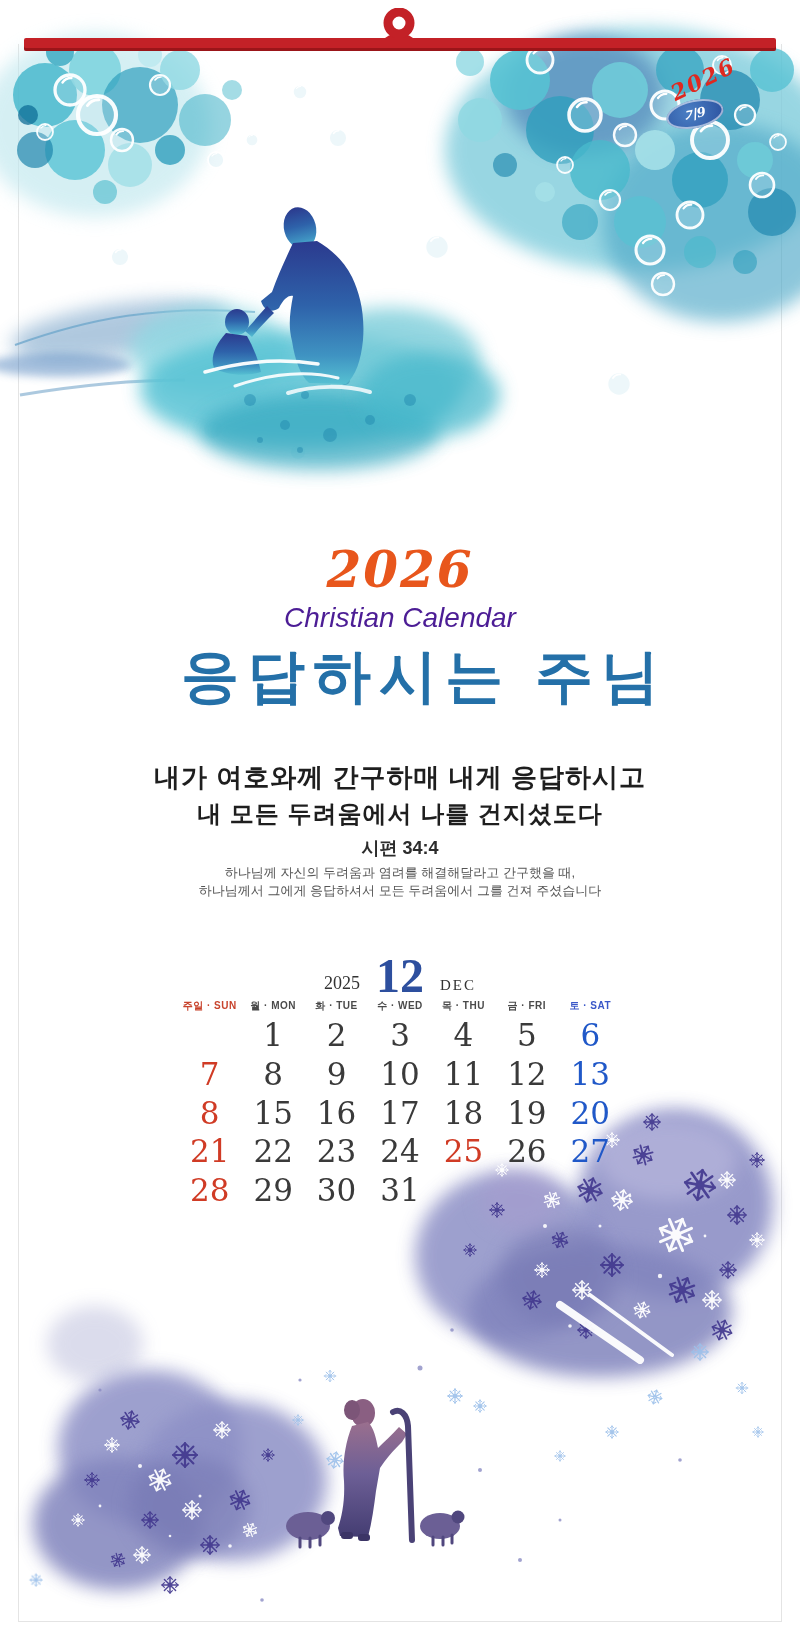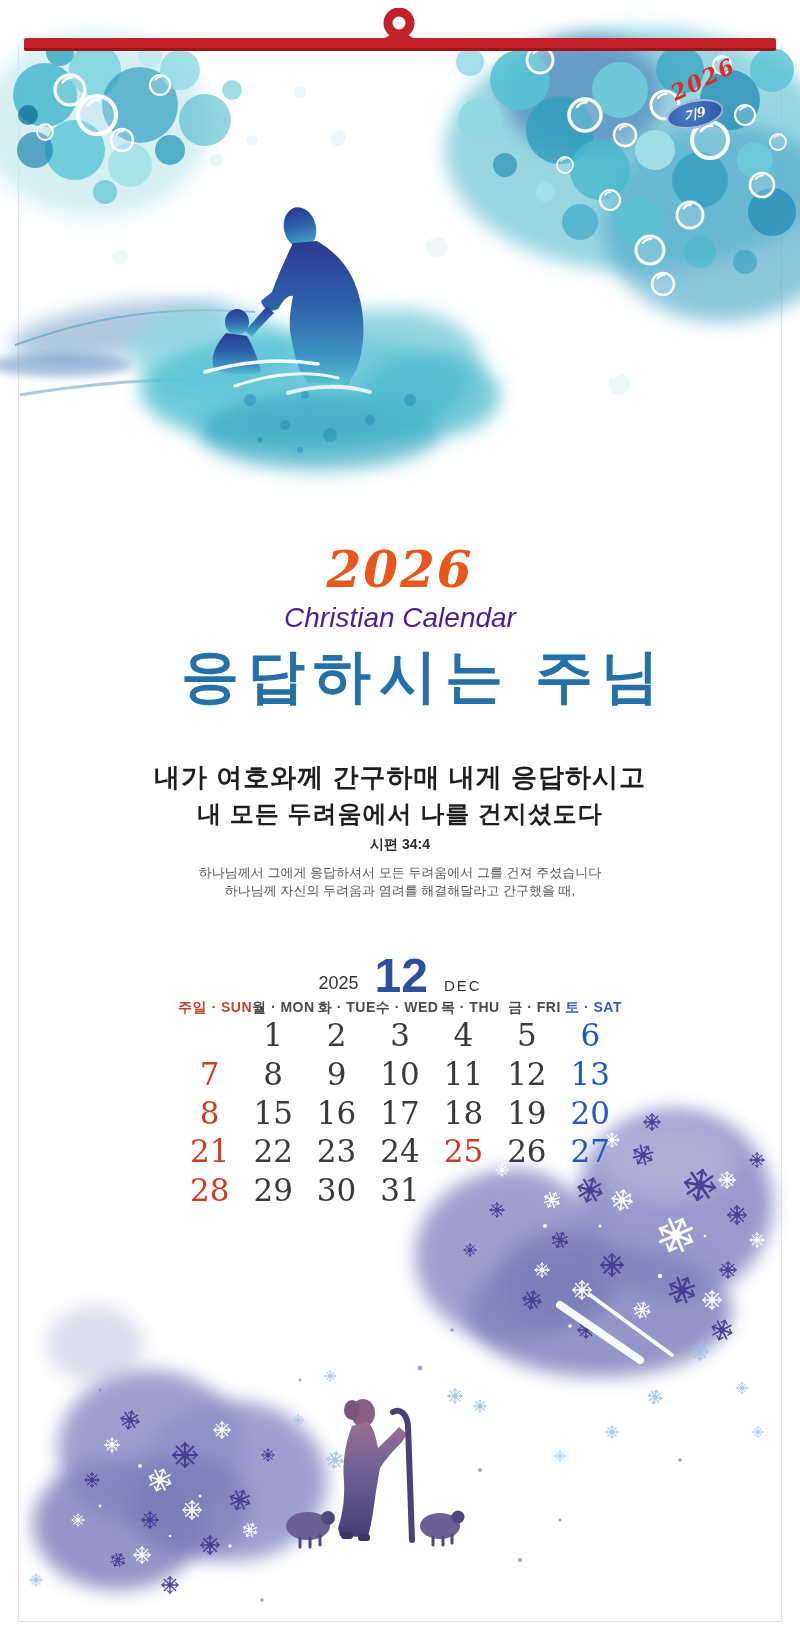--- a/index.html
+++ b/index.html
@@ -35,31 +35,31 @@
     box-shadow:0 0 0 2px rgba(255,255,255,.55) inset;z-index:4;
     font-family:"DejaVu Serif","Liberation Serif",serif;}
 
   .cover-year{top:540px;font-family:"DejaVu Serif","Liberation Serif",serif;font-style:italic;
     font-weight:600;font-size:50px;color:var(--accent-orange);letter-spacing:2px;}
   .cover-subtitle{top:602px;font-family:Liberation Sans, sans-serif;font-style:italic;
     font-size:28px;color:#4c1d95;}
   .cover-title{top:638px;font-size:58px;font-weight:700;color:var(--title-blue);letter-spacing:8px;margin-left:24px;}
   .verse-1{top:760px;font-size:26px;font-weight:700;color:#1e1e1e;letter-spacing:1px;}
   .verse-2{top:798px;font-size:24px;font-weight:600;color:#1e1e1e;letter-spacing:1px;}
-  .verse-ref{top:836px;font-size:14px;font-weight:600;color:#2c2c2c;}
+  .verse-ref{top:836px;font-size:18px;font-weight:600;color:#2c2c2c;}
   .note{top:864px;font-size:13px;line-height:18px;color:var(--note-gray);}
 
   .cal-head{top:944px;left:0;width:800px;height:56px;display:flex;align-items:flex-end;
-    justify-content:center;gap:16px;font-family:Liberation Sans, sans-serif;}
+    justify-content:center;gap:16px;font-family:Liberation Serif, serif;}
   .cal-year{font-size:18px;color:#333;padding-bottom:6px;}
   .cal-month{font-size:48px;font-weight:600;color:var(--month-blue);line-height:48px;}
   .cal-mabbr{font-size:15px;color:#333;letter-spacing:2px;padding-bottom:6px;}
 
   .weekday-row{left:178px;top:999px;width:444px;display:grid;grid-template-columns:repeat(7,1fr);}
-  .weekday-row .wd{font-size:14px;font-weight:700;text-align:right;color:#4a4a4a;
+  .weekday-row .wd{font-size:10px;font-weight:700;text-align:center;color:#4a4a4a;
     letter-spacing:.5px;white-space:nowrap;}
   .weekday-row .wd.sunday{color:#c8432c;}
   .weekday-row .wd.saturday{color:#3a57c8;}
 
   .date-grid{left:178px;top:1016px;width:444px;display:grid;grid-template-columns:repeat(7,1fr);
     grid-auto-rows:38.8px;font-family:"DejaVu Serif","Liberation Serif",serif;z-index:3;}
   .date-grid .cell{font-size:31px;line-height:38.8px;text-align:center;color:var(--ink);}
   .date-grid .cell.red{color:var(--date-red);}
   .date-grid .cell.blue{color:var(--date-blue);}
 
@@ -367,22 +367,22 @@
 <div class="abs corner-year">2026</div>
 <div class="abs corner-logo">기9</div>
 
 <div class="abs center cover-year">2026</div>
 <div class="abs center cover-subtitle">Christian Calendar</div>
 <div class="abs center cover-title">응답하시는 주님</div>
 <div class="abs center verse-1">내가 여호와께 간구하매 내게 응답하시고</div>
 <div class="abs center verse-2">내 모든 두려움에서 나를 건지셨도다</div>
 <div class="abs center verse-ref">시편 34:4</div>
 <div class="abs center note">
+  <div>하나님께 자신의 두려움과 염려를 해결해달라고 간구했을 때,</div>
   <div>하나님께서 그에게 응답하셔서 모든 두려움에서 그를 건져 주셨습니다</div>
-  <div>하나님께 자신의 두려움과 염려를 해결해달라고 간구했을 때,</div>
 </div>
 
 <div class="abs cal-head">
   <span class="cal-year">2025</span>
   <span class="cal-month">12</span>
   <span class="cal-mabbr">DEC</span>
 </div>
 <div class="abs weekday-row">
     <div class="wd sunday">주일 · SUN</div>
     <div class="wd weekday">월 · MON</div>

